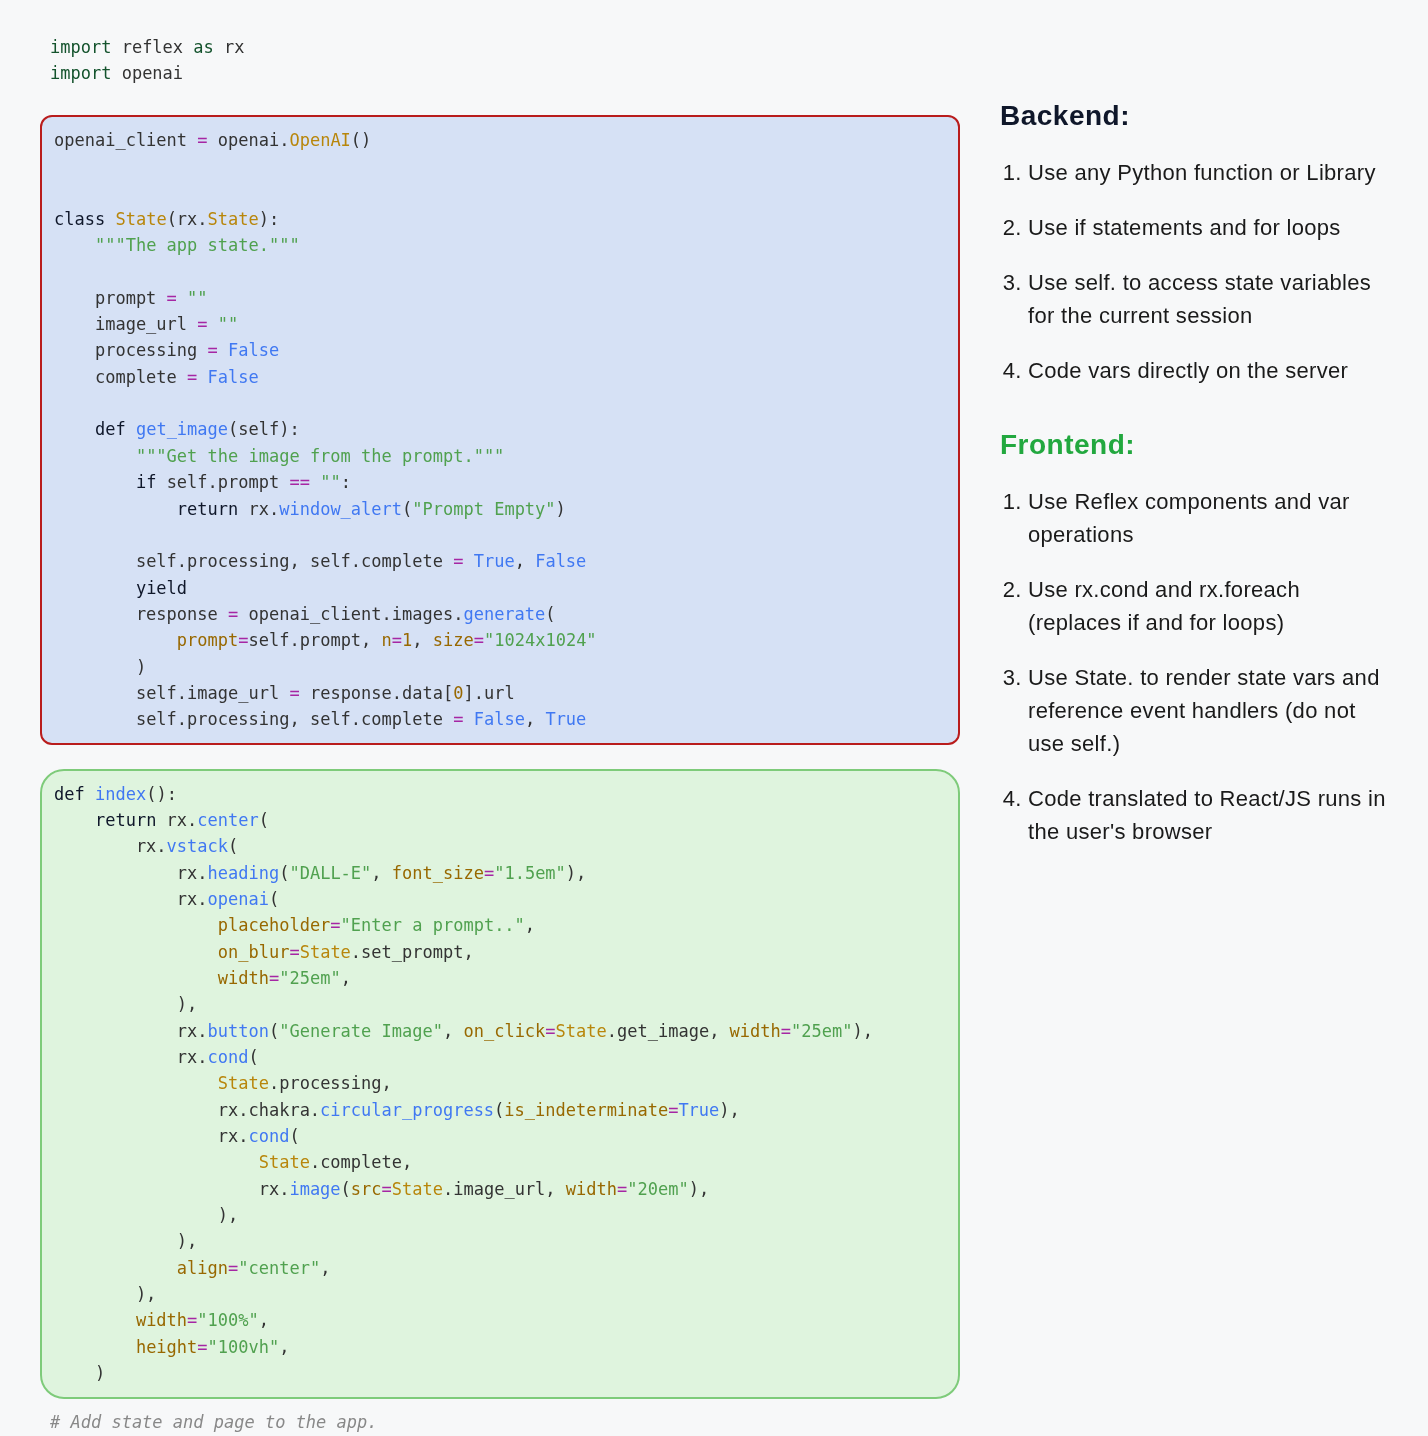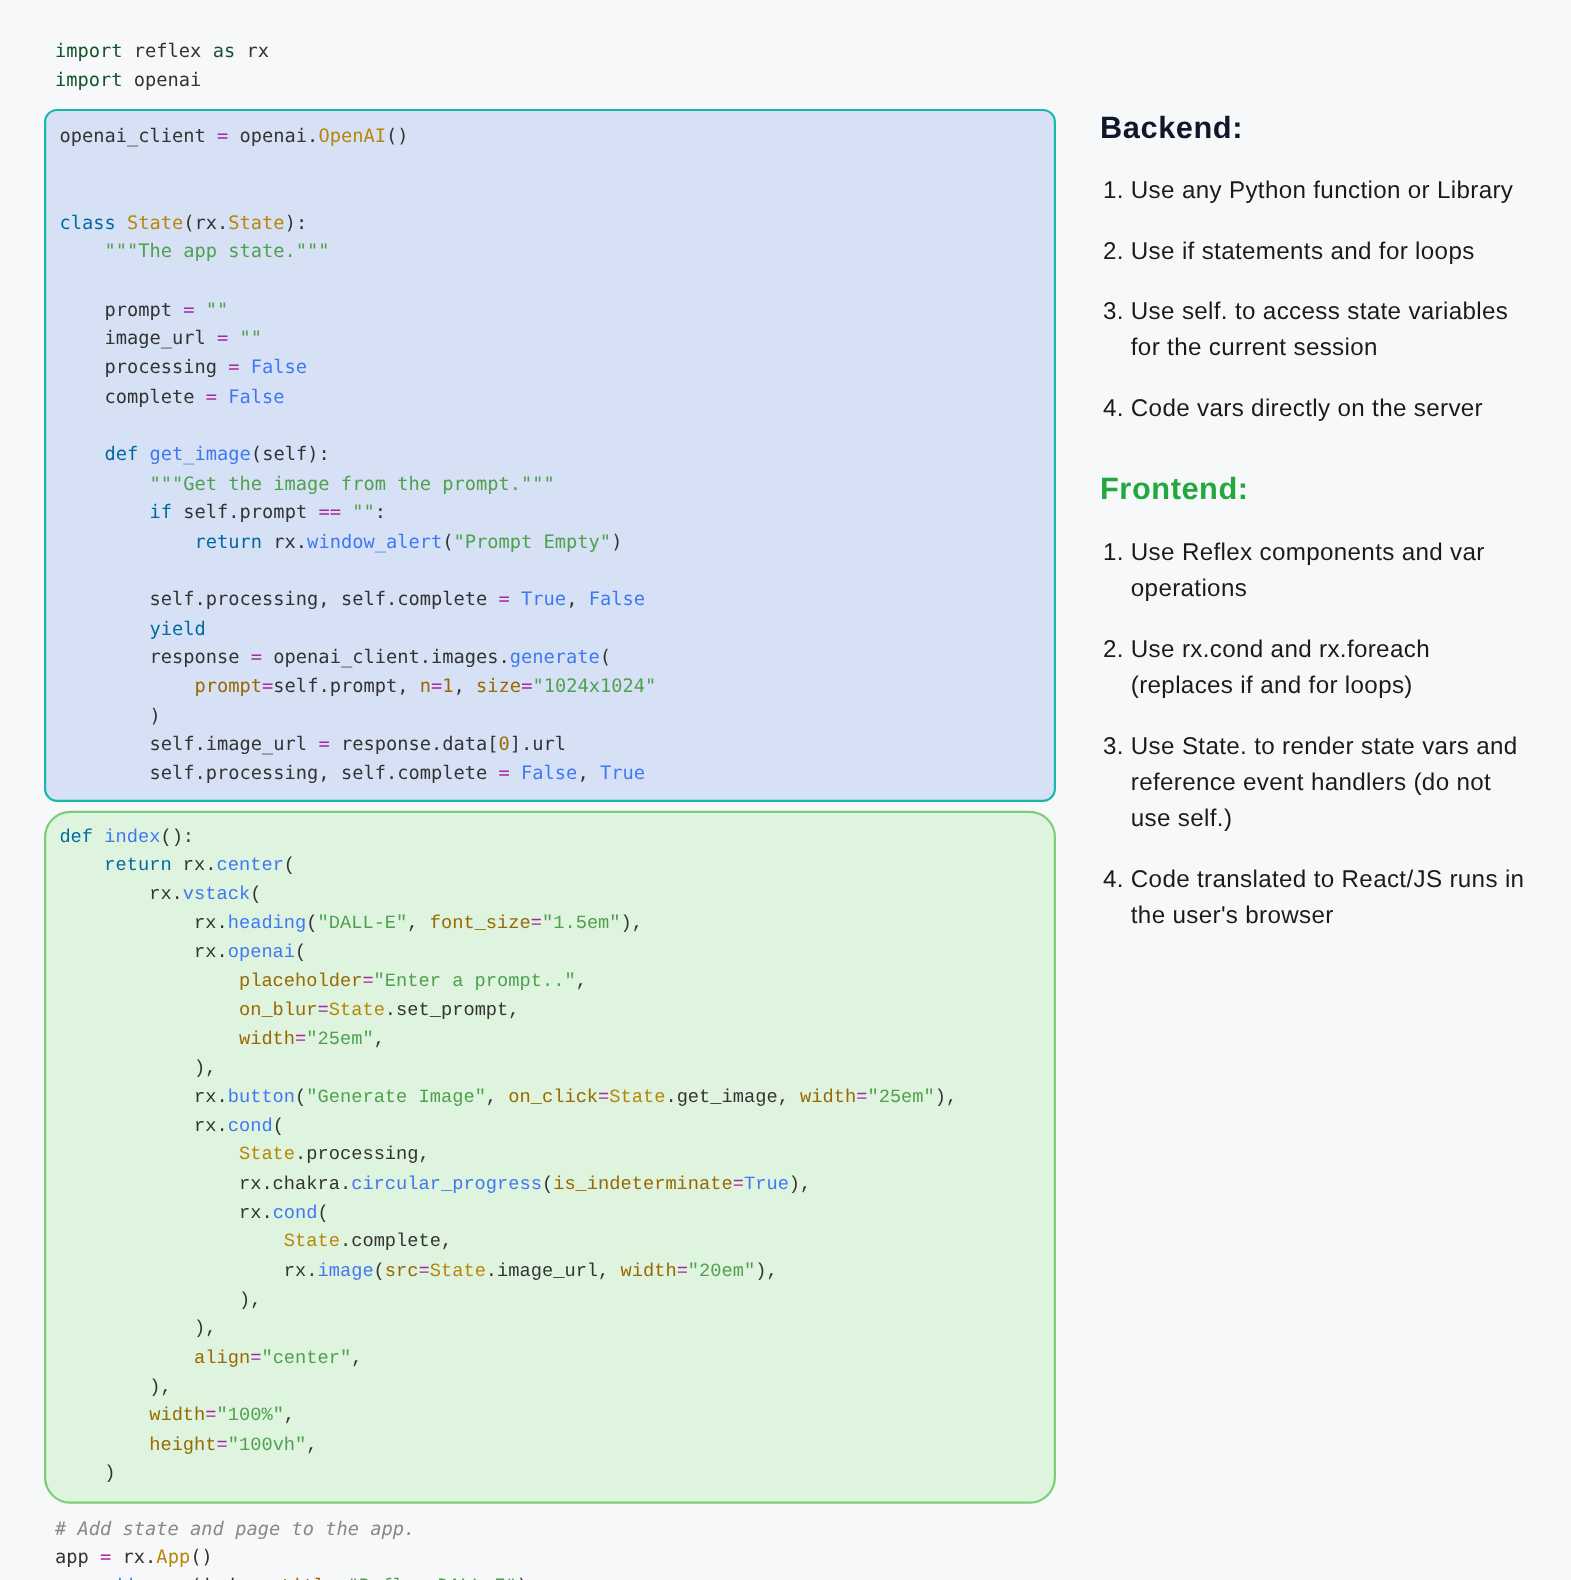--- a/index.html
+++ b/index.html
@@ -15,34 +15,33 @@
     pre {
       font-family: 'SF Mono', Menlo, Monaco, Consolas, monospace;
       font-size: 17px;
       line-height: 1.55;
       white-space: pre;
       color: #333;
     }
     .plain-block { padding: 4px 10px; }
     .backend-block {
       background: #d6e1f5;
-      border: 2px solid #14b8a6;
+      border: 2px solid #b91c1c;
       border-radius: 12px;
       padding: 10px 12px;
-      margin: 8px 0;
+      margin: 24px 0;
     }
     .frontend-block {
       background: #dff4de;
       border: 2px solid #7ecb7a;
       border-radius: 24px;
       padding: 10px 12px;
       margin: 6px 0;
-      font-family: Liberation Mono, monospace;
     }
-    .tk-kw { color: #0369a1; }
+    .tk-kw { color: #0f172a; }
     .tk-imp { color: #14532d; }
     .tk-cls { color: #b8860b; }
     .tk-fn { color: #4078f2; }
     .tk-str { color: #50a14f; }
     .tk-doc { color: #50a14f; }
     .tk-bool { color: #4078f2; }
     .tk-num { color: #986801; }
     .tk-op { color: #a626a4; }
     .tk-cmt { color: #888; font-style: italic; }
     .tk-self { color: #333; }

